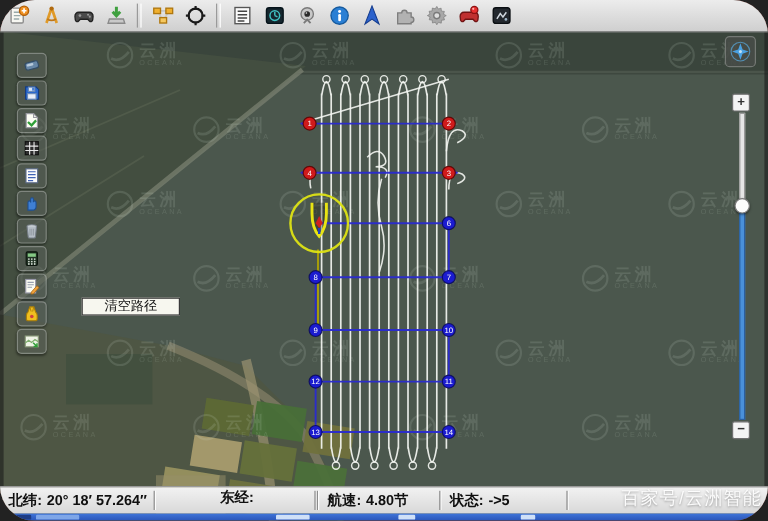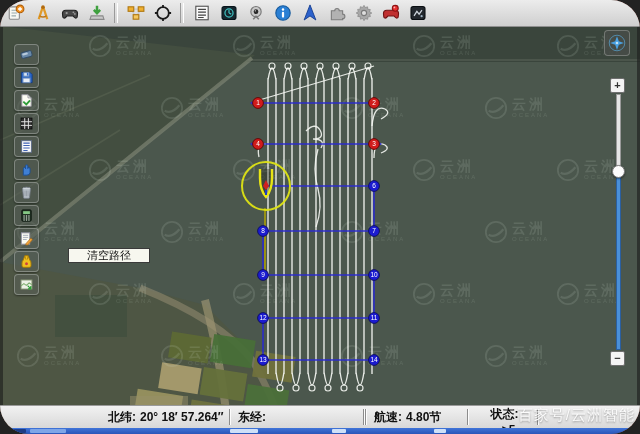--- a/index.html
+++ b/index.html
@@ -41,21 +41,21 @@
     font-size:11px;line-height:11px;font-weight:bold;color:#333;padding:0;cursor:pointer;}
   .zs-track{position:relative;width:5px;height:256px;margin:1px 0;cursor:pointer;}
   .zs-upper{position:absolute;left:1px;top:0;width:3px;height:76px;background:#e6e6e6;border:1px solid #9a9a9a;}
   .zs-lower{position:absolute;left:1px;top:76px;width:3px;bottom:0;background:#4a90d9;border:1px solid #2a5fa0;}
   .zs-thumb{position:absolute;left:-3px;top:71px;width:11px;height:11px;border-radius:50%;
     background:#fcfcfc;border:1px solid #7a7a7a;box-shadow:0 1px 2px rgba(0,0,0,.5);}
 
   
   .statusbar{position:absolute;left:0;right:0;bottom:6px;height:22px;z-index:30;
     background:linear-gradient(#f2f2f2,#d8d8d8);border-top:1px solid #9a9a9a;
-    display:flex;align-items:center;font-size:12px;font-weight:bold;color:#101010;justify-content:center;}
+    display:flex;align-items:center;font-size:12px;font-weight:bold;color:#101010;}
   .sb-sec{height:100%;display:flex;align-items:center;padding-left:7px;box-sizing:border-box;white-space:nowrap;}
   .sb-sec .lab{margin-right:4px;}
   .sb-div{width:0;height:16px;border-left:1px solid #8c8c8c;border-right:1px solid #fcfcfc;}
   .taskbar{position:absolute;left:0;right:0;bottom:0;height:6px;z-index:30;background:linear-gradient(#3f74d8,#2a55b8);}
   .tk-seg{position:absolute;top:1px;height:4px;border-radius:1px;}
   .credit{position:absolute;right:5px;bottom:9px;z-index:40;color:rgba(255,255,255,.93);
     font-size:15px;letter-spacing:1px;text-shadow:0 1px 2px rgba(0,0,0,.35);}
   .frame{position:absolute;top:26px;bottom:28px;width:3px;background:rgba(30,32,30,.65);z-index:6;}
 </style>
 </head>
@@ -639,31 +639,31 @@
     </div>
     <button class="zs-btn">−</button>
   </div>
 
   <div class="statusbar" id="statusbar">
       <div class="sb-sec" style="width: 128px;">
         <span class="lab">北纬:</span>
         <span>20° 18′ 57.264″</span>
       </div>
       <div class="sb-div"></div>
-      <div class="sb-sec" style="width: 132px;">
+      <div class="sb-sec" style="width: 132px; flex-direction: column;">
         <span class="lab">东经:</span>
       </div>
       <div class="sb-div"></div>
       <div class="sb-div"></div>
       <div class="sb-sec" style="width: 100px;">
         <span class="lab">航速:</span>
         <span>4.80节</span>
       </div>
       <div class="sb-div"></div>
-      <div class="sb-sec" style="width: 68px; flex-direction: column;">
+      <div class="sb-sec" style="width: 104px;">
         <span class="lab">状态:</span>
         <span>-&gt;5</span>
       </div>
       <div class="sb-div"></div>
     </div>
   <div class="taskbar">
     <div class="tk-seg" style="left:0;width:26px;background:#1d3c85"></div>
     <div class="tk-seg" style="left:30px;width:36px;background:#7ea6e8"></div>
     <div class="tk-seg" style="left:230px;width:28px;background:#cfe0f8"></div>
     <div class="tk-seg" style="left:332px;width:14px;background:#cfe0f8"></div>

